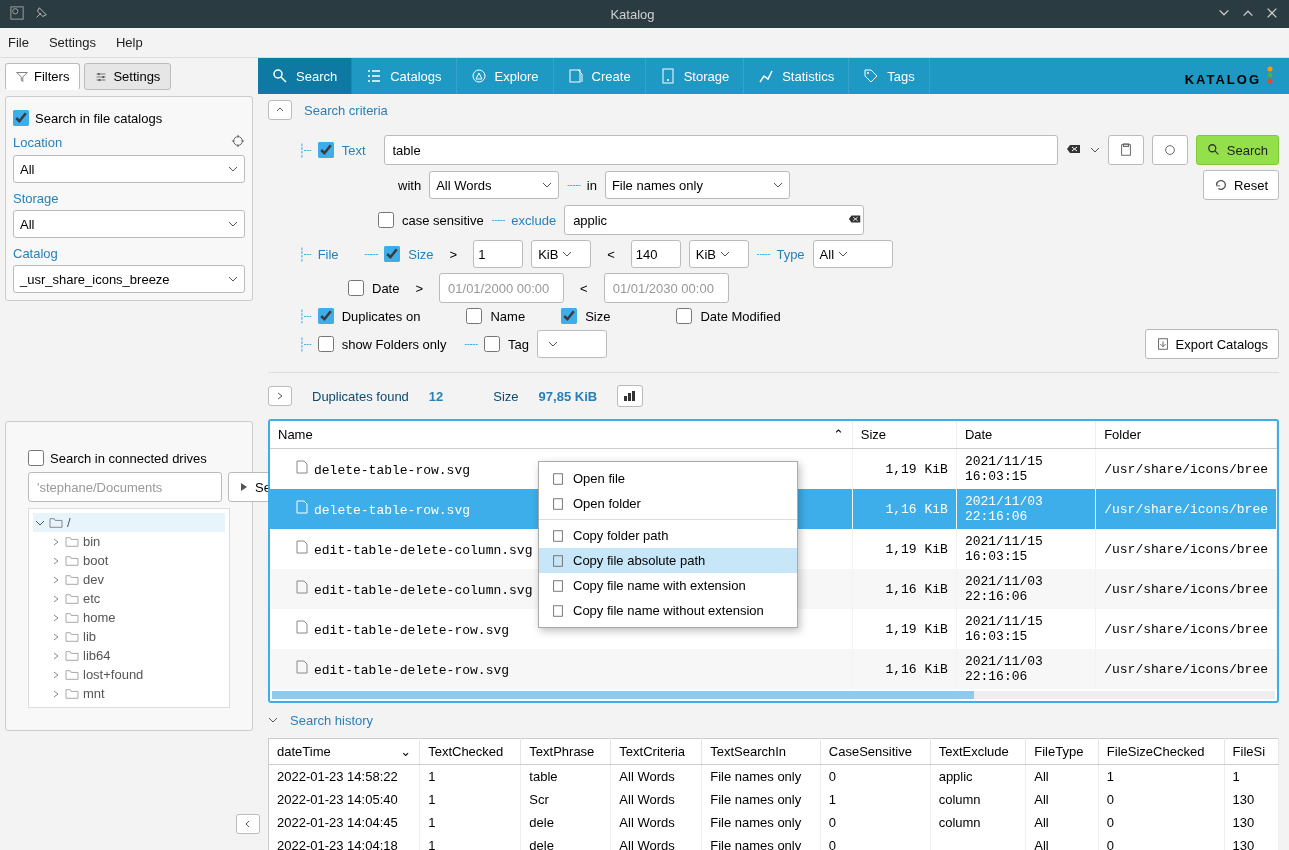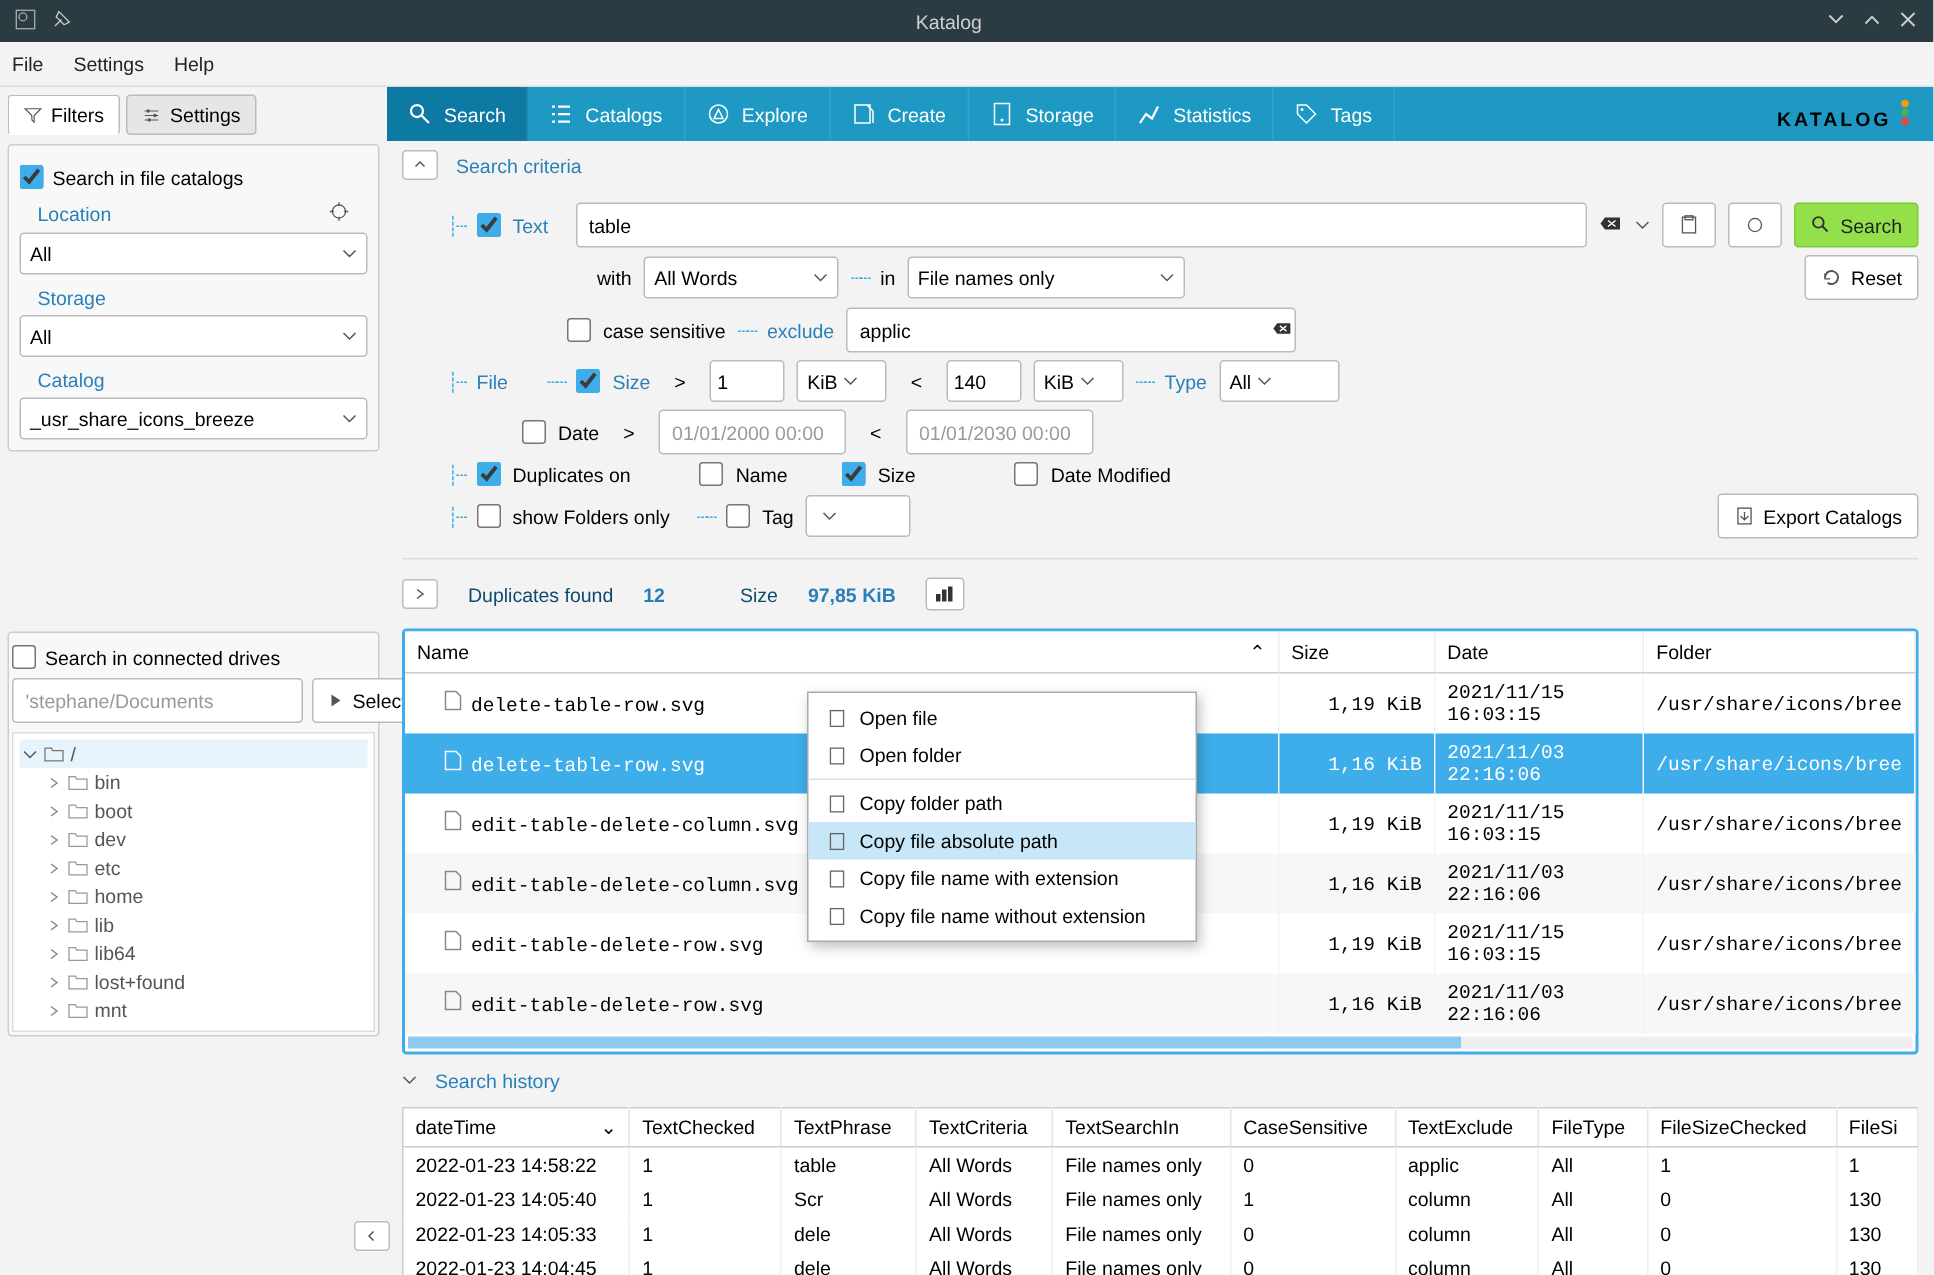--- a/index.html
+++ b/index.html
@@ -20,23 +20,23 @@
 .main { display: flex; height: calc(100% - 58px); }
 
 
 .left { width: 258px; padding: 5px; display:flex; flex-direction:column;}
 .left-tabs { display:flex; gap:4px; margin-bottom:6px;}
 .left-tab { display:flex; align-items:center; gap:6px; padding:5px 10px; border:1px solid #bbb; background:#f3f3f3; border-radius:3px;}
 .left-tab.active { background:#fff; border-bottom-color:#fff;}
 .left-panel-body{ border:1px solid #ccc; border-radius:3px; padding:7px; background:#f8f8f8; flex:0 0 auto;}
 .check-row { display:flex; align-items:center; gap:6px; margin:6px 0;}
 .check-row input[type=checkbox]{ width:16px; height:16px; accent-color:#3daee9;}
-.section-label { color:#2980b9; margin:8px 12px 4px; display:flex; justify-content:space-between; align-items:center;}
+.section-label { color:#2980b9; margin:8px 0 4px; display:flex; justify-content:space-between; align-items:center;}
 .select-box { width:100%; height:28px; border:1px solid #bbb; background:#fff; border-radius:3px; padding:0 6px; display:flex; align-items:center; justify-content:space-between;}
-.bottom-left { margin-top:auto; border:1px solid #ccc; border-radius:3px; padding:2px; background:#f8f8f8;}
+.bottom-left { margin-top:auto; border:1px solid #ccc; border-radius:3px; padding:22px; background:#f8f8f8;}
 .file-tree{ border:1px solid #ddd; background:#fff; max-height:250px; overflow:auto; margin-top:6px; padding:4px;}
 .tree-item{ display:flex; align-items:center; gap:4px; padding:2px 0 2px 18px; color:#555;}
 .tree-item.root{ padding-left:2px; background:#e8f4fb;}
 .collapse-btn{ position:absolute; left:236px; bottom:16px; width:24px; height:20px; border:1px solid #bbb; background:#fff; border-radius:3px; display:flex; align-items:center; justify-content:center;}
 
 
 .right { flex:1; display:flex; flex-direction:column; }
 .toolbar { background:#1d99c4; height:36px; display:flex; align-items:center; }
 .toolbar .tbtn { display:flex; align-items:center; gap:8px; color:#fff; padding:0 14px; height:100%; border-right:1px solid rgba(255,255,255,0.1);}
 .toolbar .tbtn.active { background:#0e7aa3;}
@@ -616,32 +616,20 @@
               <td>Scr</td>
               <td>All Words</td>
               <td>File names only</td>
               <td>1</td>
               <td>column</td>
               <td>All</td>
               <td>0</td>
               <td>130</td>
             </tr>
             <tr>
-              <td>2022-01-23 14:05:33</td>
-              <td>1</td>
-              <td>dele</td>
-              <td>All Words</td>
-              <td>File names only</td>
-              <td>0</td>
-              <td>column</td>
-              <td>All</td>
-              <td>0</td>
-              <td>130</td>
-            </tr>
-            <tr>
               <td>2022-01-23 14:04:45</td>
               <td>1</td>
               <td>dele</td>
               <td>All Words</td>
               <td>File names only</td>
               <td>0</td>
               <td>column</td>
               <td>All</td>
               <td>0</td>
               <td>130</td>

